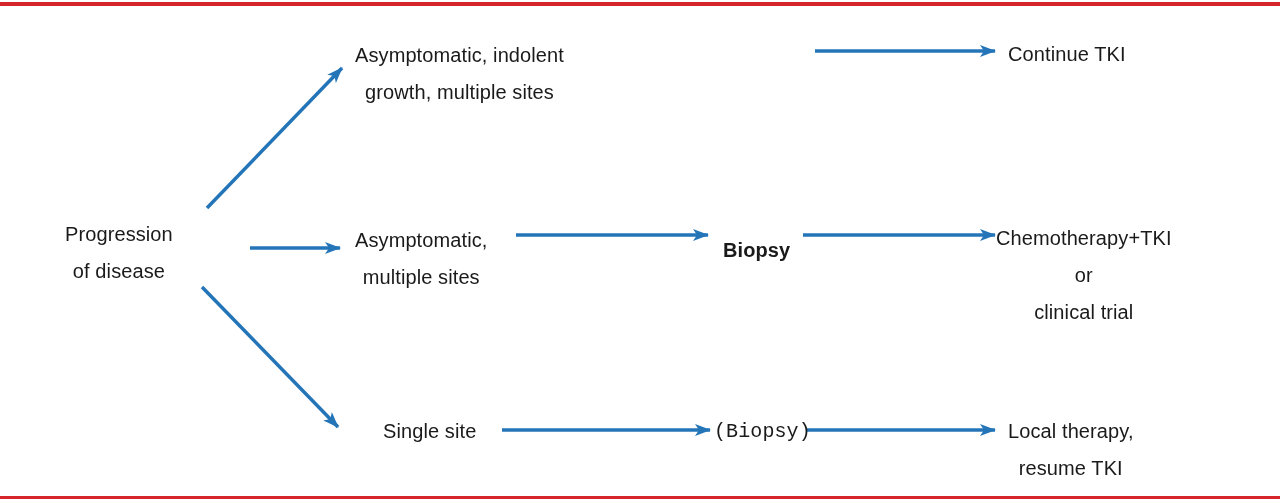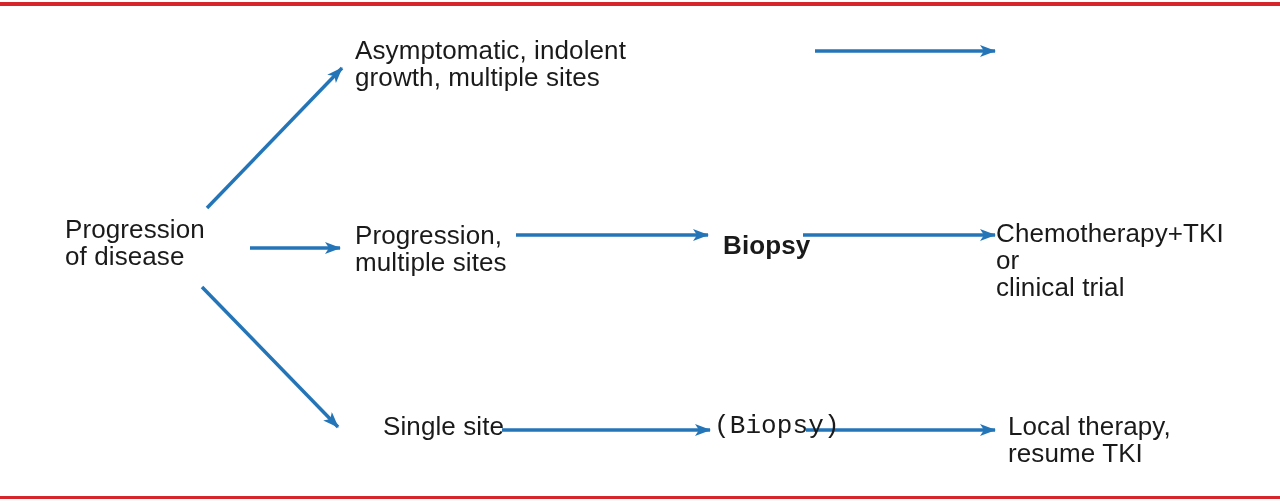--- a/index.html
+++ b/index.html
@@ -31,24 +31,25 @@
     pointer-events: none;
   }
   .arrow-layer line {
     stroke: var(--blue, #2475b8);
     stroke-width: 3.5;
   }
 
   .node {
     position: absolute;
     color: var(--ink, #1a1a1a);
-    font-size: 26px;
-    line-height: 27px;
+    font-size: 20px;
+    line-height: 37px;
     white-space: pre-line;
     letter-spacing: 0.1px;
+    text-align: center;
   }
   .n-progression   { left: 65px;   top: 216px; }
   .n-asymptomatic  { left: 355px;  top: 37px;  }
   .n-symptomatic   { left: 355px;  top: 222px; }
   .n-single-site   { left: 356px;  top: 413px; margin-left: 27px; }
   .n-biopsy        { left: 723px;  top: 232px; font-weight: bold; }
   .n-biopsy-opt    { left: 714px;  top: 413px; font-family: Liberation Mono, monospace; }
   .n-continue-tki  { left: 1008px; top: 36px;  }
   .n-chemo         { left: 996px; top: 220px; }
   .n-local-therapy { left: 1008px; top: 413px; }
@@ -76,29 +77,30 @@
       <line x1="502" y1="430" x2="710" y2="430" marker-end="url(#ah)"></line>
       <line x1="806" y1="430" x2="995" y2="430" marker-end="url(#ah)"></line>
     </svg>
 
   <div class="node n-progression">Progression
 of disease</div>
 
   <div class="node n-asymptomatic">Asymptomatic, indolent
 growth, multiple sites</div>
 
-  <div class="node n-symptomatic">Progression,
+  <div class="node n-symptomatic">Asymptomatic,
 multiple sites</div>
 
   <div class="node n-single-site">Single site</div>
 
   <div class="node n-biopsy">Biopsy</div>
 
   <div class="node n-biopsy-opt">(Biopsy)</div>
 
+  <div class="node n-continue-tki">Continue TKI</div>
 
   <div class="node n-chemo">Chemotherapy+TKI
 or
 clinical trial</div>
 
   <div class="node n-local-therapy">Local therapy,
 resume TKI</div>
 
 </div>
 

